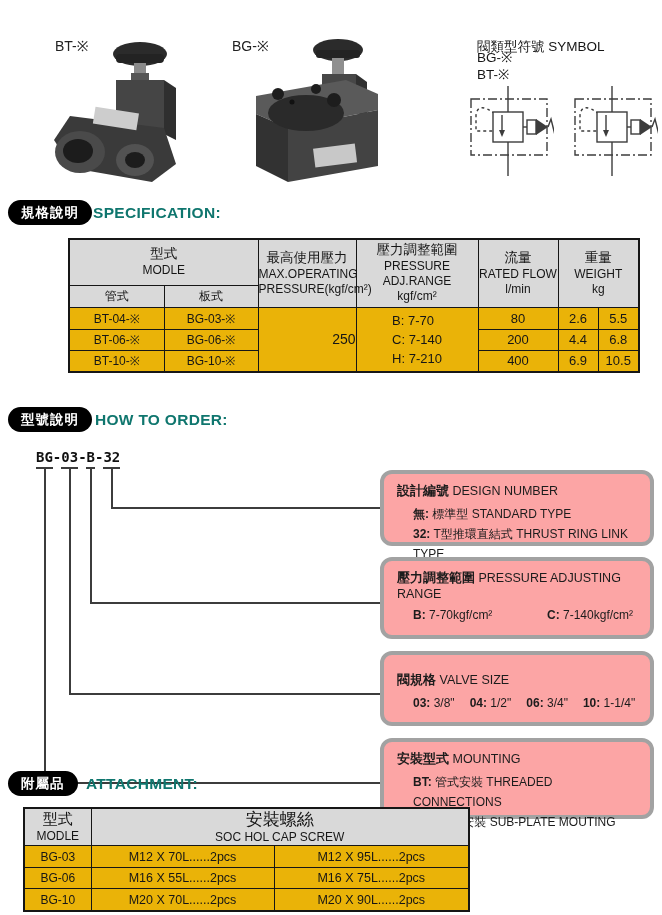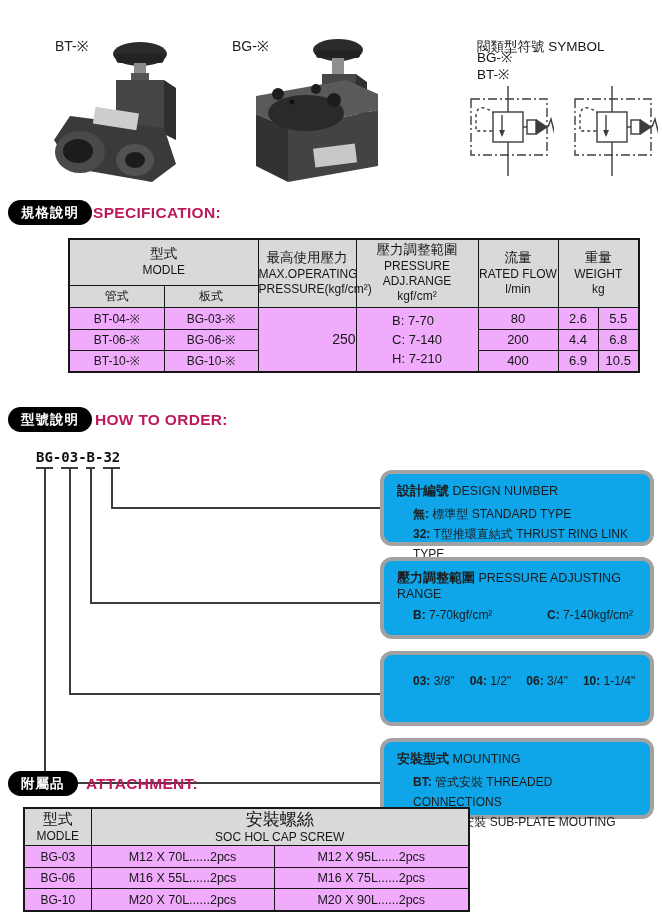--- a/index.html
+++ b/index.html
@@ -3,38 +3,38 @@
 <meta charset="utf-8">
 <style>
   html,body{margin:0;padding:0;background:#fff;}
   #page{position:relative;width:662px;height:915px;background:#ffffff;
         font-family:"Liberation Sans",sans-serif;color:#161616;overflow:hidden;}
   .abs{position:absolute;}
   .lbl{font-size:14px;color:#222;}
   
   .pill{position:absolute;background:#000;color:#fff;border-radius:14px;height:25px;
         line-height:25px;padding:0 13px;font-weight:bold;font-size:13.5px;letter-spacing:1px;}
-  .sec-en{position:absolute;font-weight:bold;font-size:15.5px;color:#be185d;letter-spacing:.3px;}
+  .sec-en{position:absolute;font-weight:bold;font-size:15.5px;color:#0f766e;letter-spacing:.3px;}
   
-  table{border-collapse:collapse;table-layout:fixed;background:#f0abfc;}
+  table{border-collapse:collapse;table-layout:fixed;background:#eab308;}
   .dtable{border:2px solid #161616;}
   .dtable th,.dtable td{border:1px solid #161616;text-align:center;vertical-align:middle;
         padding:0;font-weight:normal;}
   .dtable th{background:#d9d9d9;font-size:12px;line-height:1.25;}
   .zh-big{font-size:13.5px;}
   .mono-bold{font-weight:bold;font-size:12px;}
   .num{font-size:13px;}
   .adj-cell{font-size:13px;margin-top:28px;}
   .adj-cell .inner{display:inline-block;text-align:left;line-height:19px;}
   
   .code{position:absolute;font-family:"DejaVu Sans Mono",monospace;font-weight:bold;
         font-size:14px;color:#111;}
   .ubar{position:absolute;height:2px;background:#3c3c3c;}
   .lshape{position:absolute;border-left:2px solid #3c3c3c;border-bottom:2px solid #3c3c3c;}
-  .callout{position:absolute;left:380px;width:274px;background:#0ea5e9;
+  .callout{position:absolute;left:380px;width:274px;background:#fca5a5;
         border:4px solid #a2a2a2;border-radius:12px;box-sizing:border-box;
         padding:8px 6px 0 13px;font-size:12px;color:#1c1c1c;}
   .callout .title{margin-bottom:4px;font-size:12.5px;}
   .callout .tzh{font-weight:bold;font-size:13px;}
   .callout .item{line-height:20px;margin-left:16px;}
   .callout .k{font-weight:bold;}
   .rowflex{display:flex;}
   svg{display:block;}
 </style>
 </head>
@@ -225,20 +225,24 @@
     </div>
     <div class="item rowflex">
       <span style="width:134px;"><span class="k">B:</span>
         <span>7-70kgf/cm²</span></span>
       <span><span class="k">C:</span>
         <span>7-140kgf/cm²</span></span>
     </div>
   </div>
 
   <div class="callout" style="top:651px;height:75px;padding-top:16px;">
+    <div class="title">
+      <span class="tzh">閥規格</span>
+      <span>VALVE SIZE</span>
+    </div>
     <div class="item rowflex" style="gap:15px;">
       <span><span class="k">03:</span>
         <span>3/8"</span></span>
       <span><span class="k">04:</span>
         <span>1/2"</span></span>
       <span><span class="k">06:</span>
         <span>3/4"</span></span>
       <span><span class="k">10:</span>
         <span>1-1/4"</span></span>
     </div>

